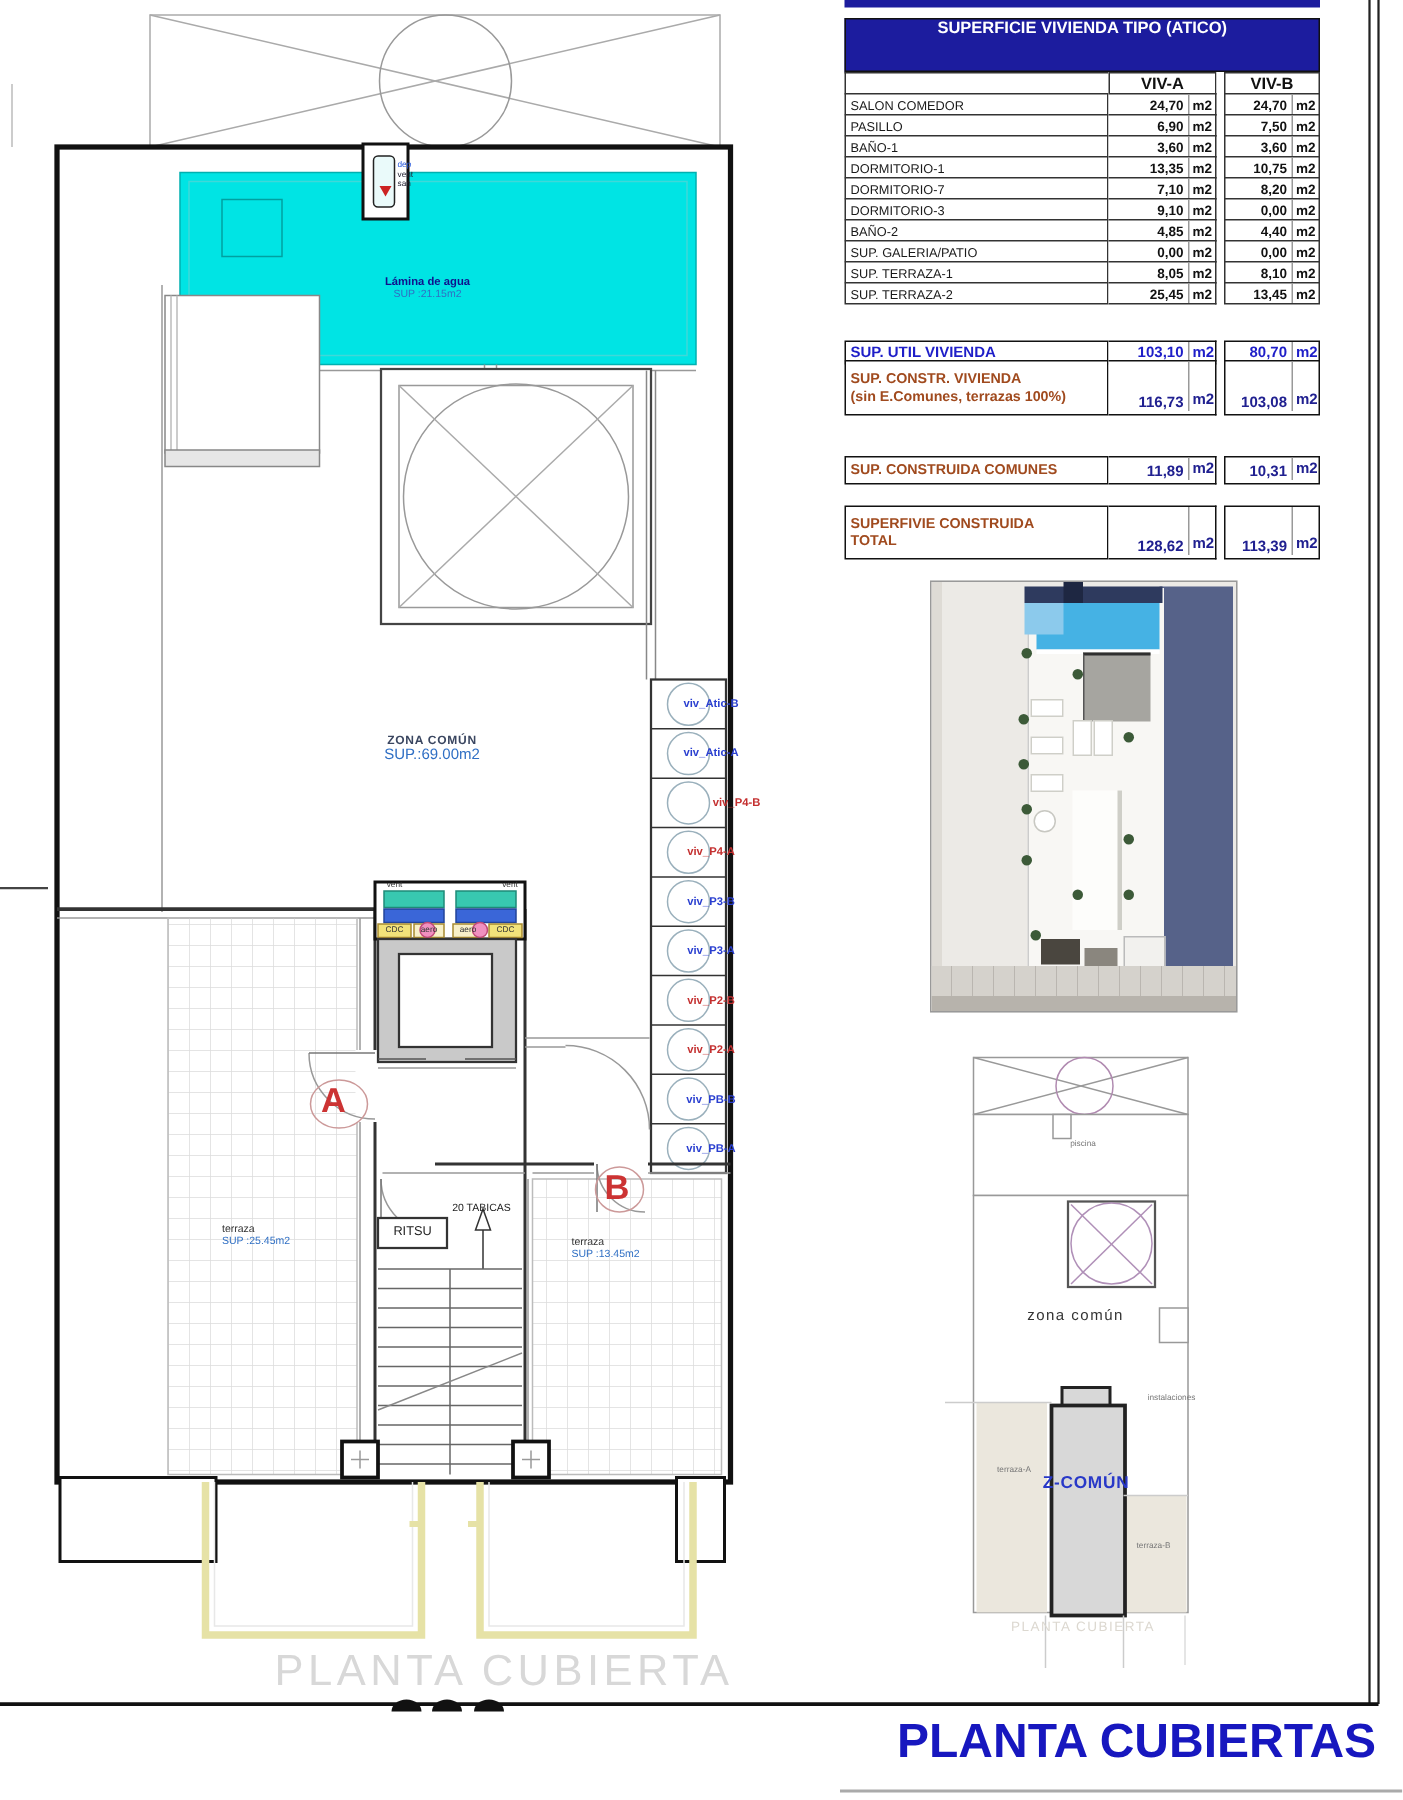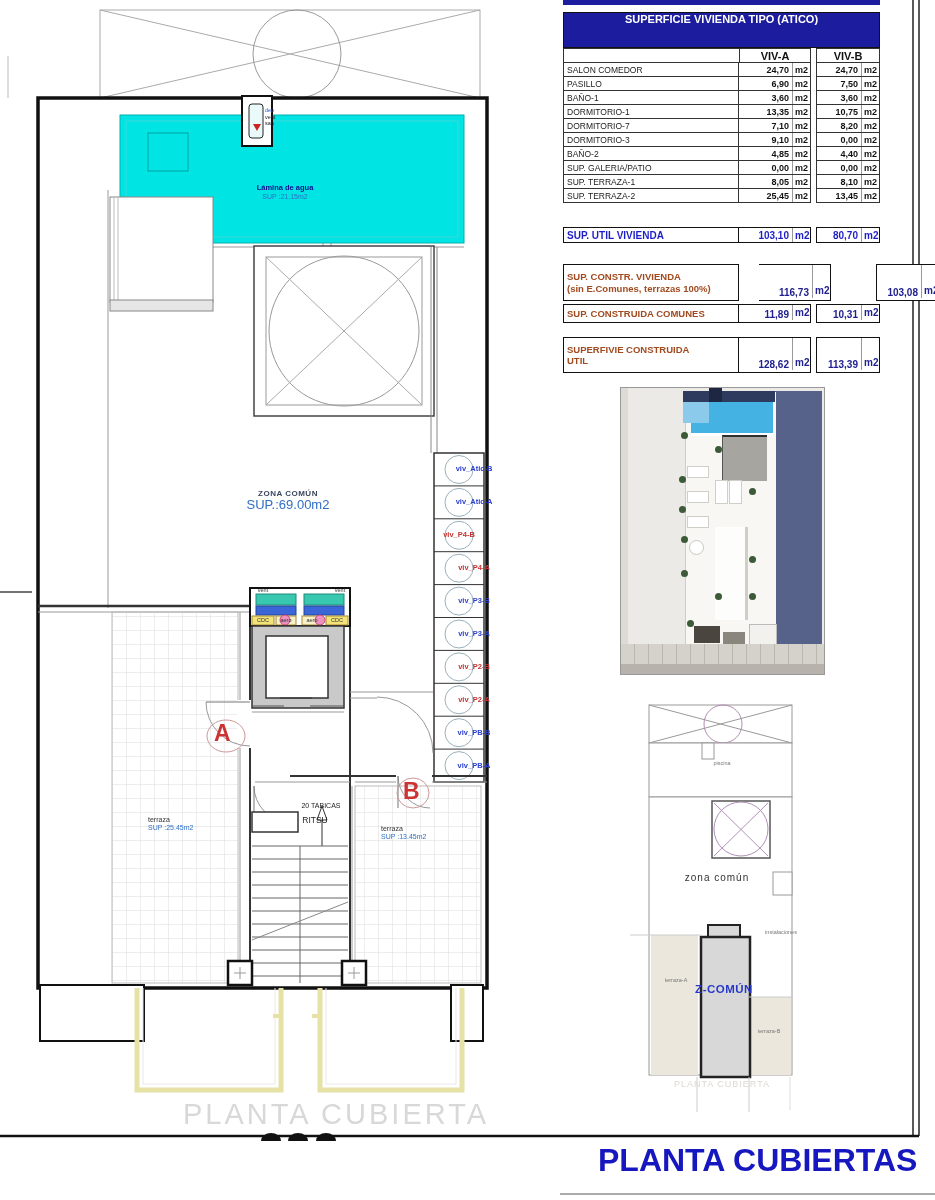--- a/index.html
+++ b/index.html
@@ -5,25 +5,25 @@
   html,body{margin:0;padding:0;background:#fff;}
   .page{position:relative;width:935px;height:1200px;background:#fff;overflow:hidden;
         font-family:"Liberation Sans",sans-serif;}
   svg.plan{position:absolute;left:0;top:0;}
   .lbl{position:absolute;pointer-events:none;white-space:nowrap;line-height:1.15;}
   .ctr{transform:translateX(-50%);text-align:center;}
   
   .pool-l1{font-size:7.5px;font-weight:bold;color:#10108c;}
   .pool-l2{font-size:7px;color:var(--label-blue);}
   .zona-l1{font-size:8px;font-weight:bold;color:#3a4660;letter-spacing:.5px;}
-  .zona-l2{font-size:13px;color:var(--label-blue);}
+  .zona-l2{font-size:10px;color:var(--label-blue);}
   .terr-l1{font-size:7px;color:#333;}
   .terr-l2{font-size:7px;color:var(--label-blue);}
   .red-letter{font-size:23px;font-weight:bold;color:var(--red-letter);}
-  .ritsu{font-size:8.5px;color:#222;margin-left:40px;}
+  .ritsu{font-size:8.5px;color:#222;}
   .tabicas{font-size:7px;color:#222;}
   .micro{font-size:5.5px;line-height:6.5px;color:#223;}
   .micro .b{color:#2255dd;}
   .mech{font-size:5.5px;color:#333;}
   .vent{font-size:7.5px;font-weight:bold;margin-left:15px;}
   [data-color="blue"]{color:var(--viv-blue);}
   [data-color="red"]{color:var(--viv-red);}
   
   .mini-tiny{font-size:5.5px;color:#777;}
   .mini-zona{font-size:10px;color:#333;letter-spacing:1px;}
@@ -308,21 +308,21 @@
 
   <div class="lbl ctr mech" style="left:263px;top:587px;">vent</div>
   <div class="lbl ctr mech" style="left:340px;top:587px;">vent</div>
   <div class="lbl ctr mech" style="left:263px;top:617px;">CDC</div>
   <div class="lbl ctr mech" style="left:286px;top:617px;">aero</div>
   <div class="lbl ctr mech" style="left:312px;top:617px;">aero</div>
   <div class="lbl ctr mech" style="left:337px;top:617px;">CDC</div>
 
   <div class="lbl ctr vent" style="left:459px;top:465px;" data-color="blue">viv_Atic-B</div>
   <div class="lbl ctr vent" style="left:459px;top:498px;" data-color="blue">viv_Atic-A</div>
-  <div class="lbl ctr vent" style="left:444px;top:531px;" data-color="red">viv_P4-B</div>
+  <div class="lbl ctr vent" style="left:476px;top:531px;" data-color="red">viv_P4-B</div>
   <div class="lbl ctr vent" style="left:459px;top:564px;" data-color="red">viv_P4-A</div>
   <div class="lbl ctr vent" style="left:459px;top:597px;" data-color="blue">viv_P3-B</div>
   <div class="lbl ctr vent" style="left:459px;top:630px;" data-color="blue">viv_P3-A</div>
   <div class="lbl ctr vent" style="left:459px;top:663px;" data-color="red">viv_P2-B</div>
   <div class="lbl ctr vent" style="left:459px;top:696px;" data-color="red">viv_P2-A</div>
   <div class="lbl ctr vent" style="left:459px;top:729px;" data-color="blue">viv_PB-B</div>
   <div class="lbl ctr vent" style="left:459px;top:762px;" data-color="blue">viv_PB-A</div>
 
   <div class="lbl ctr mini-tiny" style="left:722px;top:760px;">piscina</div>
   <div class="lbl ctr mini-zona" style="left:717px;top:872px;">zona común</div>
@@ -475,21 +475,21 @@
           <span class="num">103,10</span>
           <span class="unit">m2</span>
         </div>
       <div></div>
       <div class="cv sep">
           <span class="num">80,70</span>
           <span class="unit">m2</span>
         </div>
     </div>
 
-    <div class="blk grid bigrow brown" style="top:264px;height:37px;gap:20px;">
+    <div class="blk grid bigrow brown" style="top:240px;height:37px;">
       <div class="cl">
         <div>SUP. CONSTR. VIVIENDA</div>
         <div>(sin E.Comunes, terrazas 100%)</div>
       </div>
       <div class="cv">
           <span class="num">116,73</span>
           <span class="unit">m2</span>
         </div>
       <div></div>
       <div class="cv sep">
@@ -509,21 +509,21 @@
       <div></div>
       <div class="cv sep">
           <span class="num">10,31</span>
           <span class="unit">m2</span>
         </div>
     </div>
 
     <div class="blk grid bigrow brown" style="top:337px;height:36px;">
       <div class="cl">
         <div>SUPERFIVIE CONSTRUIDA</div>
-        <div>UTIL</div>
+        <div>TOTAL</div>
       </div>
       <div class="cv">
           <span class="num">128,62</span>
           <span class="unit">m2</span>
         </div>
       <div></div>
       <div class="cv sep">
           <span class="num">113,39</span>
           <span class="unit">m2</span>
         </div>

